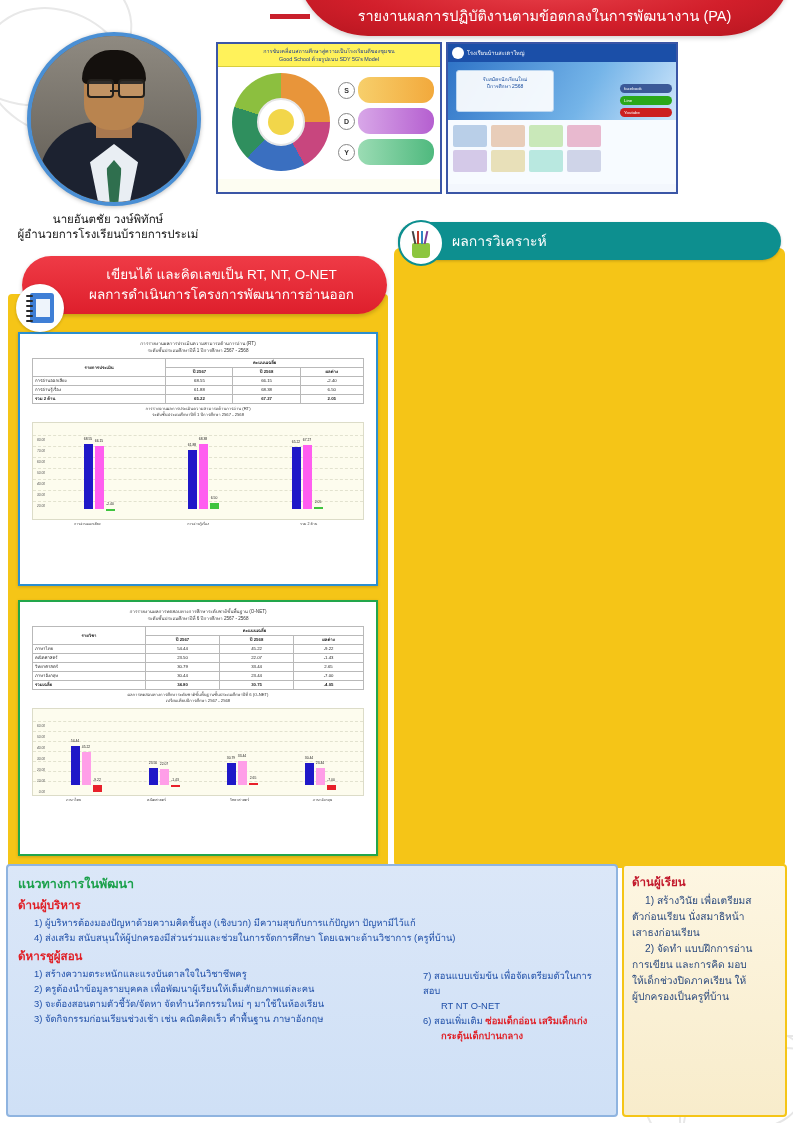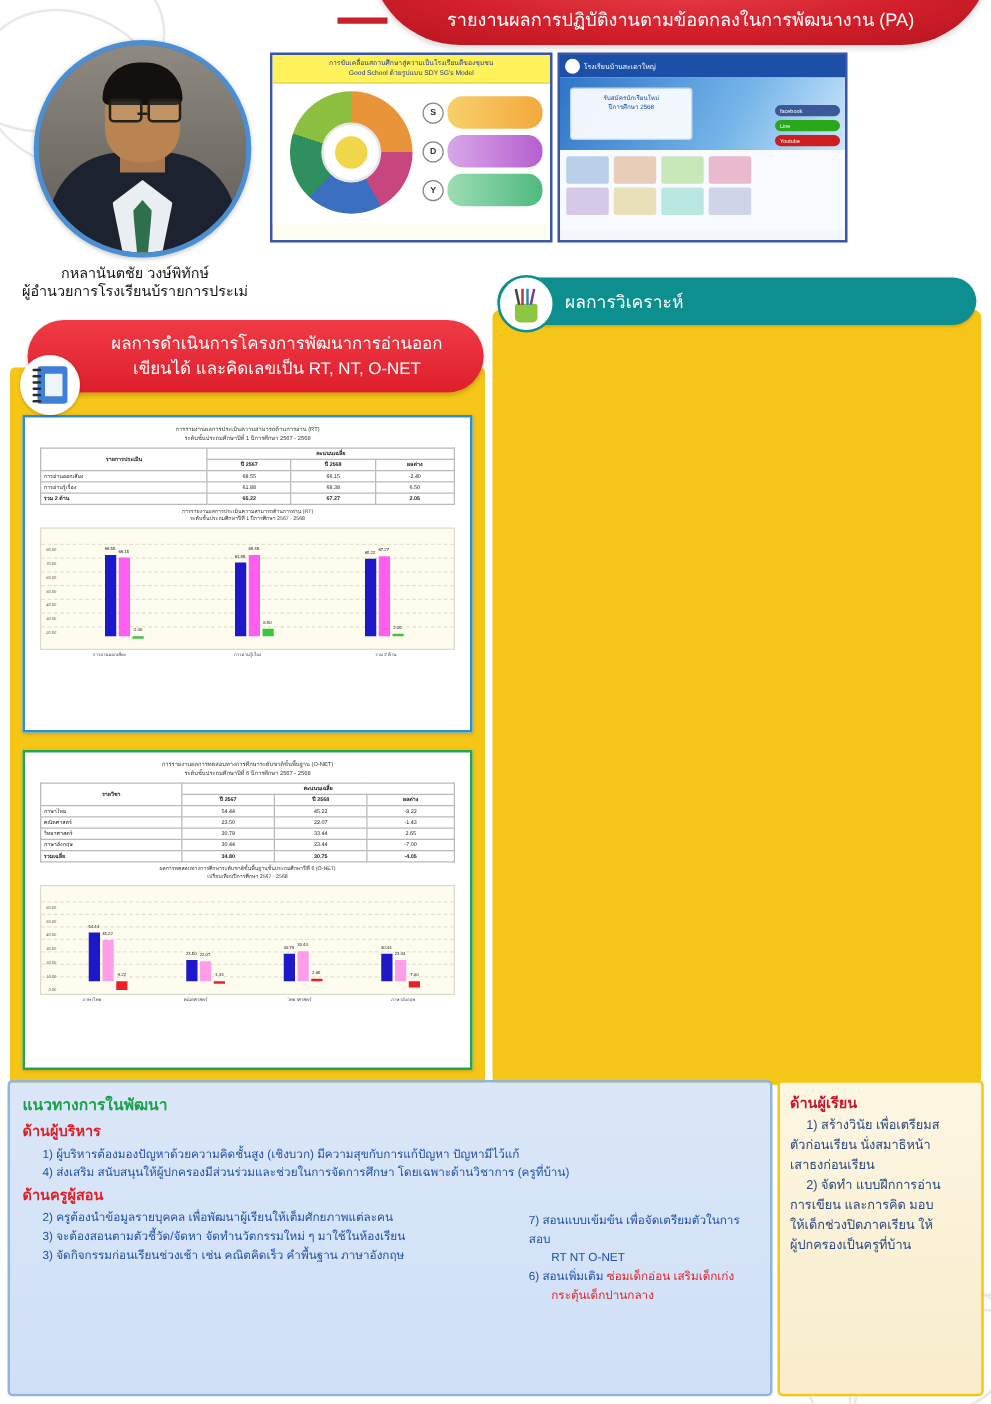--- a/index.html
+++ b/index.html
@@ -222,21 +222,21 @@
   }
   .dev-title{color:#1aa04a;font-size:12.5px;font-weight:bold;margin-bottom:2px;}
   .dev-sub{color:#e01f26;font-size:11.6px;font-weight:bold;margin:2px 0 1px;}
   .dev-li{color:#1f4fa8;font-size:9.4px;line-height:15px;padding-left:16px;}
   .dev-li.ind{padding-left:30px;}
   .dev-cols{display:flex;gap:6px;}
   .dev-col-l{width:395px;}
   .dev-col-r{flex:1;padding-top:2px;}
   .dev-li-r{color:#1f4fa8;font-size:9.4px;line-height:15px;padding-left:4px;}
   .dev-li-r.ind{padding-left:22px;}
-  .dev-hot{color:#e01f26;font-weight:normal;}
+  .dev-hot{color:#e01f26;font-weight:bold;}
 
   .rightpanel{
     position:absolute;left:622px;top:864px;width:165px;height:253px;
     background:linear-gradient(180deg,#fdf6e2,#f8eccb);
     border:2px solid #f5c517;border-radius:4px;box-sizing:border-box;
     padding:7px 8px;z-index:4;
   }
   .rp-h{color:#c2182b;font-size:11.6px;font-weight:bold;margin-bottom:2px;}
   .rp-li{color:#2b4a7e;font-size:10.2px;line-height:16px;}
   .rp-li.ind{padding-left:13px;}
@@ -266,21 +266,21 @@
   <div class="ph-shirt"></div>
   <div class="ph-tie"></div>
   <div class="ph-neck"></div>
   <div class="ph-head"></div>
   <div class="ph-hair"></div>
   <div class="ph-g ph-gl"></div>
   <div class="ph-g ph-gr"></div>
   <div class="ph-gbridge"></div>
 </div>
 <div class="profile-name">
-  <div>กหลานันตชัย  วงษ์พิทักษ์</div>
+  <div>นายอันตชัย  วงษ์พิทักษ์</div>
   <div>ผู้อำนวยการโรงเรียนบ้รายการประเม่</div>
 </div>
 
 <div class="img-card img-a">
   <div class="ia-title">
     <div>การขับเคลื่อนสถานศึกษาสู่ความเป็นโรงเรียนดีของชุมชน</div>
     <div>Good School ด้วยรูปแบบ SDY 5G's Model</div>
   </div>
   <div class="ia-body">
     <div class="wheel">
@@ -331,22 +331,22 @@
     <div class="ib-thumb" style="left:43px;top:30px;background:#e8e0b9"></div>
     <div class="ib-thumb" style="left:81px;top:30px;background:#b9e8e0"></div>
     <div class="ib-thumb" style="left:119px;top:30px;background:#cfd4e8"></div>
   </div>
 </div>
 
 <div class="yellowframe"></div>
 
 <div class="redband">
   <div class="redband-text">
+    <div>เขียนได้ และคิดเลขเป็น RT, NT, O-NET</div>
     <div>ผลการดำเนินการโครงการพัฒนาการอ่านออก</div>
-    <div>เขียนได้ และคิดเลขเป็น RT, NT, O-NET</div>
   </div>
 </div>
 <div class="book-icon">
   <div class="book-glyph">
     <div class="book-cover"></div>
     <div class="book-page"></div>
     <div class="book-rings">
         <i></i>
         <i></i>
         <i></i>
@@ -630,23 +630,24 @@
   <div class="li">1) มอบให้โรงเรียนเป็นผู้ดูแลการเรียนของบุตรหลาน</div>
   <div class="li">2) ขาดความรู้ในการส่งเสริมพัฒนาลูกหลาน</div>
   <div class="li">3) มีความพร้อมที่จะสนับสนุนโรงเรียน</div>
 </div>
 
 <div class="devpanel">
   <div class="dev-title">แนวทางการในพัฒนา</div>
   <div class="dev-sub">ด้านผู้บริหาร</div>
   <div class="dev-li">1) ผู้บริหารต้องมองปัญหาด้วยความคิดชั้นสูง (เชิงบวก) มีความสุขกับการแก้ปัญหา ปัญหามีไว้แก้</div>
   <div class="dev-li">4) ส่งเสริม สนับสนุนให้ผู้ปกครองมีส่วนร่วมและช่วยในการจัดการศึกษา โดยเฉพาะด้านวิชาการ  (ครูที่บ้าน)</div>
-  <div class="dev-sub">ด้านครูผู้สอน</div>
+  <div class="dev-sub">ด้หารชูผู้สอน</div>
   <div class="dev-cols">
     <div class="dev-col-l">
+      <div class="dev-li">1) สร้างความตระหนักและแรงบันดาลใจในวิชาชีพครู</div>
       <div class="dev-li">2) ครูต้องนำข้อมูลรายบุคคล เพื่อพัฒนาผู้เรียนให้เต็มศักยภาพแต่ละคน</div>
       <div class="dev-li">3) จะต้องสอนตามตัวชี้วัด/จัดหา จัดทำนวัตกรรมใหม่ ๆ มาใช้ในห้องเรียน</div>
       <div class="dev-li">3) จัดกิจกรรมก่อนเรียนช่วงเช้า เช่น คณิตคิดเร็ว คำพื้นฐาน  ภาษาอังกฤษ</div>
     </div>
     <div class="dev-col-r">
       <div class="dev-li-r">7) สอนแบบเข้มข้น เพื่อจัดเตรียมตัวในการสอบ</div>
       <div class="dev-li-r ind">RT NT O-NET</div>
       <div class="dev-li-r">
         <span>6) สอนเพิ่มเติม </span><span class="dev-hot">ซ่อมเด็กอ่อน  เสริมเด็กเก่ง</span>
       </div>

